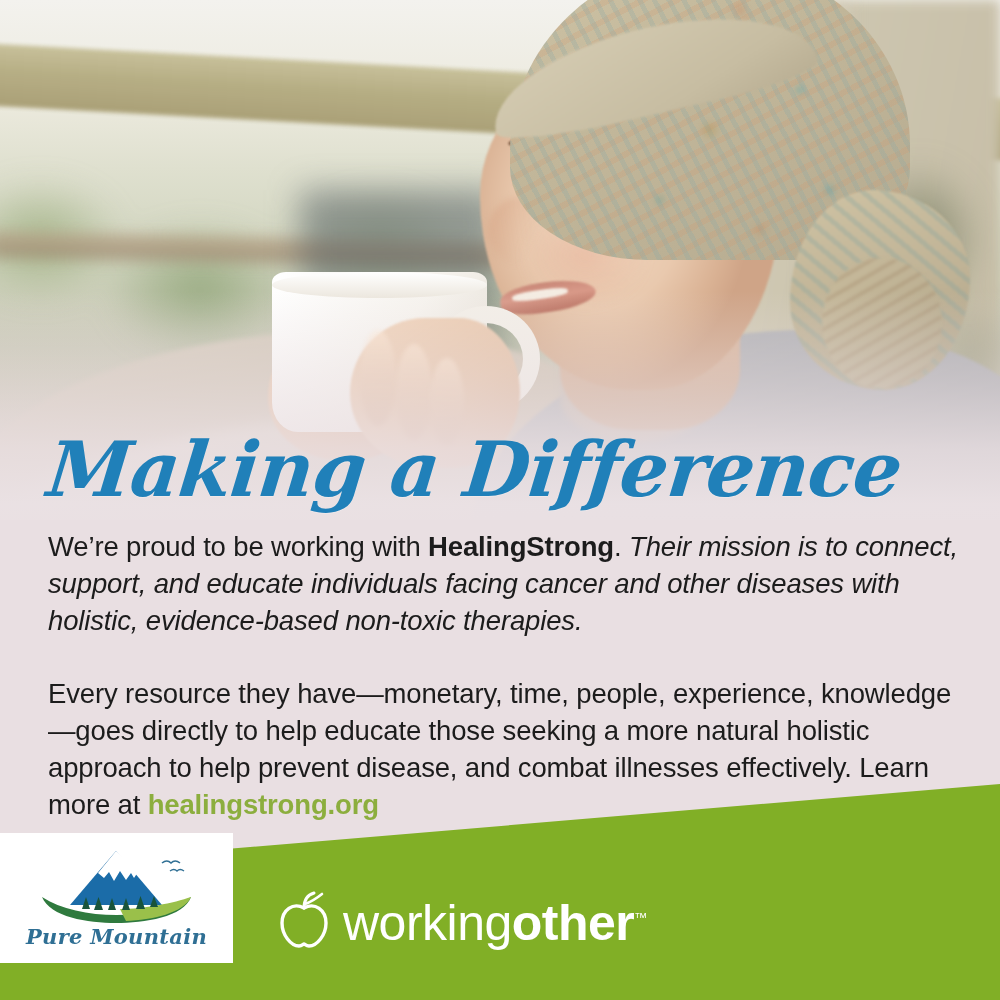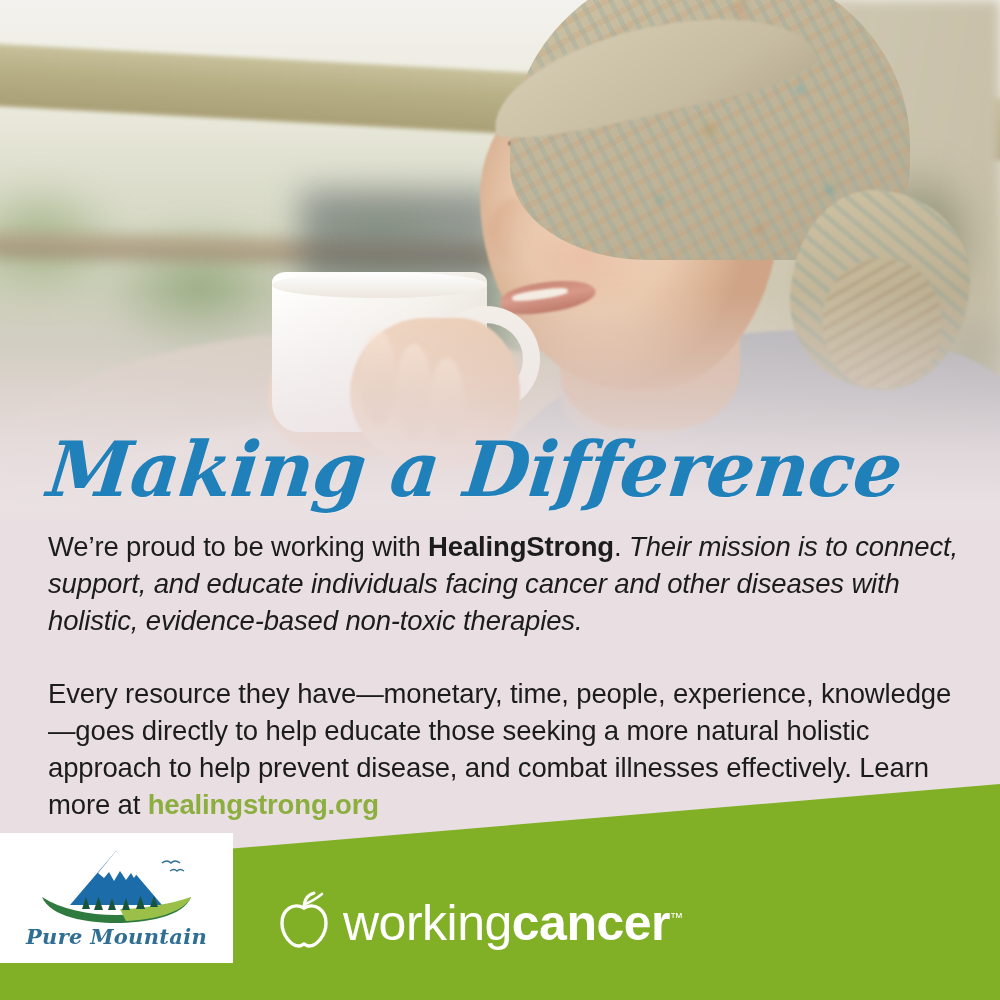--- a/index.html
+++ b/index.html
@@ -538,16 +538,16 @@
       <span class="pmb-block"><span>BOTANICALS</span><span class="pmb-tm">™</span></span>
     </div>
   </div>
 
   <div class="hs-logo">
     <svg class="hs-apple" viewBox="0 0 54 60">
       <path d="M27 18 C16 12 5 20 5 33 C5 45 14 56 22 56 C25 56 26 54 27 54 C28 54 29 56 32 56 C40 56 49 45 49 33 C49 20 38 12 27 18 Z" fill="none" stroke="#ffffff" stroke-width="3.4" stroke-linecap="round"></path>
       <path d="M27 18 C27 10 30 5 37 3" fill="none" stroke="#ffffff" stroke-width="3" stroke-linecap="round"></path>
       <path d="M28 14 C34 12 40 8 45 4" fill="none" stroke="#ffffff" stroke-width="2.6" stroke-linecap="round"></path>
     </svg>
-    <div class="hs-word"><span class="hs-light">working</span><span class="hs-bold">cancer</span><span class="hs-tm">™</span></div>
+    <div class="hs-word"><span class="hs-light">working</span><span class="hs-bold">other</span><span class="hs-tm">™</span></div>
   </div>
 
 </div>
 
 </body></html>

